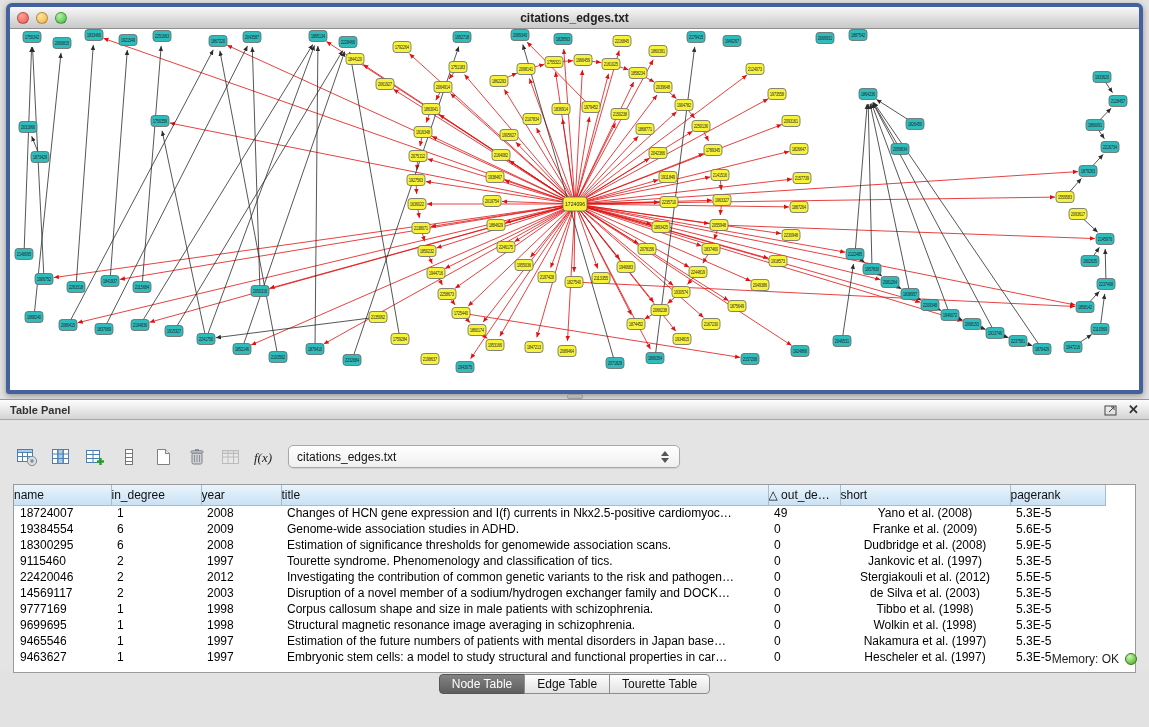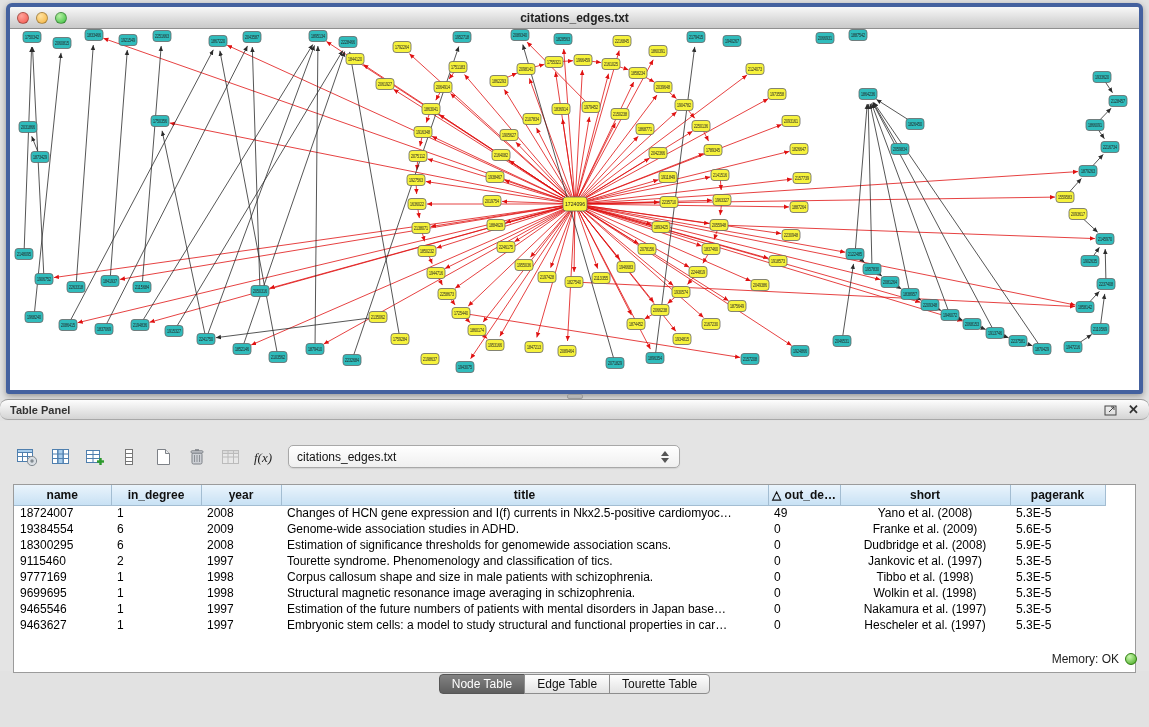--- a/index.html
+++ b/index.html
@@ -22,42 +22,42 @@
   #graph-svg { display:block; width:1129px; height:360px; background:#fff; }
 
   
   .split-handle { position:absolute; left:567px; top:394px; width:16px; height:5px;
     background:#b5b5b5; border-radius:2px; border:1px solid #9a9a9a; }
 
   
   .panel-header { position:absolute; top:399px; left:0; width:1149px; height:21px;
     background:linear-gradient(#fdfdfd,#d4d4d4); border-top:1px solid #979797;
     border-bottom:1px solid #a8a8a8; display:flex; align-items:center;
-    padding:8px 10px; font-size:11px; font-weight:bold; color:#333;border-radius:8px; }
+    padding:8px 10px; font-size:11px; font-weight:bold; color:#333; }
   .panel-header .spacer { flex:1; }
   .panel-header .hdr-icon { display:flex; align-items:center; margin-left:10px; cursor:default; }
   .panel-header .x { font-size:13px; font-weight:bold; color:#333; line-height:1; }
 
   .panel-body { position:absolute; top:421px; left:0; width:1149px; height:250px; background:#e4e4e4; }
 
   .toolbar { position:absolute; top:22px; left:14px; height:28px; display:flex; align-items:center; gap:8px; }
   .tool-btn { width:26px; height:26px; display:flex; align-items:center; justify-content:center; border-radius:3px; }
   .table-select { position:absolute; top:24px; left:288px; width:392px; height:23px;
     background:linear-gradient(#ffffff,#efefef); border:1px solid #a8a8a8; border-radius:5px;
     display:flex; align-items:center; font-size:12px; color:#111; padding:0 8px;
     box-shadow:0 1px 1px rgba(0,0,0,.08); }
   .combo-arrows { margin-left:auto; display:flex; flex-direction:column; gap:2px; padding-right:2px; }
   .combo-arrows .up { width:0; height:0; border-left:4px solid transparent; border-right:4px solid transparent; border-bottom:5px solid #555; }
   .combo-arrows .down { width:0; height:0; border-left:4px solid transparent; border-right:4px solid transparent; border-top:5px solid #555; }
 
   .table-area { position:absolute; top:63px; left:13px; width:1123px; height:189px;
     background:#fff; border:1px solid #9b9b9b; overflow:hidden; }
   table { border-collapse:collapse; table-layout:fixed; width:1091px; font-size:12px; }
   thead th { height:20px; background:linear-gradient(#eaf4fc,#c8e1f4);
-    border:1px solid #a3bdd2; border-top:none; font-weight:bold; text-align:center;
+    border:1px solid #a3bdd2; border-top:none; font-weight:normal; text-align:left;
     font-size:12px; color:#101010; overflow:hidden; white-space:nowrap; }
   thead th:first-child { border-left:none; }
   tbody td { height:16px; padding:0 6px; white-space:nowrap; overflow:hidden; color:#000; }
   tbody td.c5 { text-align:center;margin-top:35px; }
 
   .tabs { position:absolute; top:253px; left:0; width:1149px; display:flex; justify-content:center; }
   .tab { height:20px; padding:0 12px; font-size:12px; display:flex; align-items:center;
     border:1px solid #8d8d8d; margin-left:-1px; color:#111;
     background:linear-gradient(#fefefe,#e2e2e2); }
   .tab.selected { background:linear-gradient(#828282,#5e5e5e); color:#fff; border-color:#565656; }
@@ -1003,20 +1003,38 @@
           <tr>
             <td class="c0">9115460</td>
             <td class="c1">2</td>
             <td class="c2">1997</td>
             <td class="c3">Tourette syndrome. Phenomenology and classification of tics.</td>
             <td class="c4">0</td>
             <td class="c5">Jankovic et al. (1997)</td>
             <td class="c6">5.3E-5</td>
           </tr>
           <tr>
+            <td class="c0">22420046</td>
+            <td class="c1">2</td>
+            <td class="c2">2012</td>
+            <td class="c3">Investigating the contribution of common genetic variants to the risk and pathogen…</td>
+            <td class="c4">0</td>
+            <td class="c5">Stergiakouli et al. (2012)</td>
+            <td class="c6">5.5E-5</td>
+          </tr>
+          <tr>
+            <td class="c0">14569117</td>
+            <td class="c1">2</td>
+            <td class="c2">2003</td>
+            <td class="c3">Disruption of a novel member of a sodium/hydrogen exchanger family and DOCK…</td>
+            <td class="c4">0</td>
+            <td class="c5">de Silva et al. (2003)</td>
+            <td class="c6">5.3E-5</td>
+          </tr>
+          <tr>
             <td class="c0">9777169</td>
             <td class="c1">1</td>
             <td class="c2">1998</td>
             <td class="c3">Corpus callosum shape and size in male patients with schizophrenia.</td>
             <td class="c4">0</td>
             <td class="c5">Tibbo et al. (1998)</td>
             <td class="c6">5.3E-5</td>
           </tr>
           <tr>
             <td class="c0">9699695</td>

